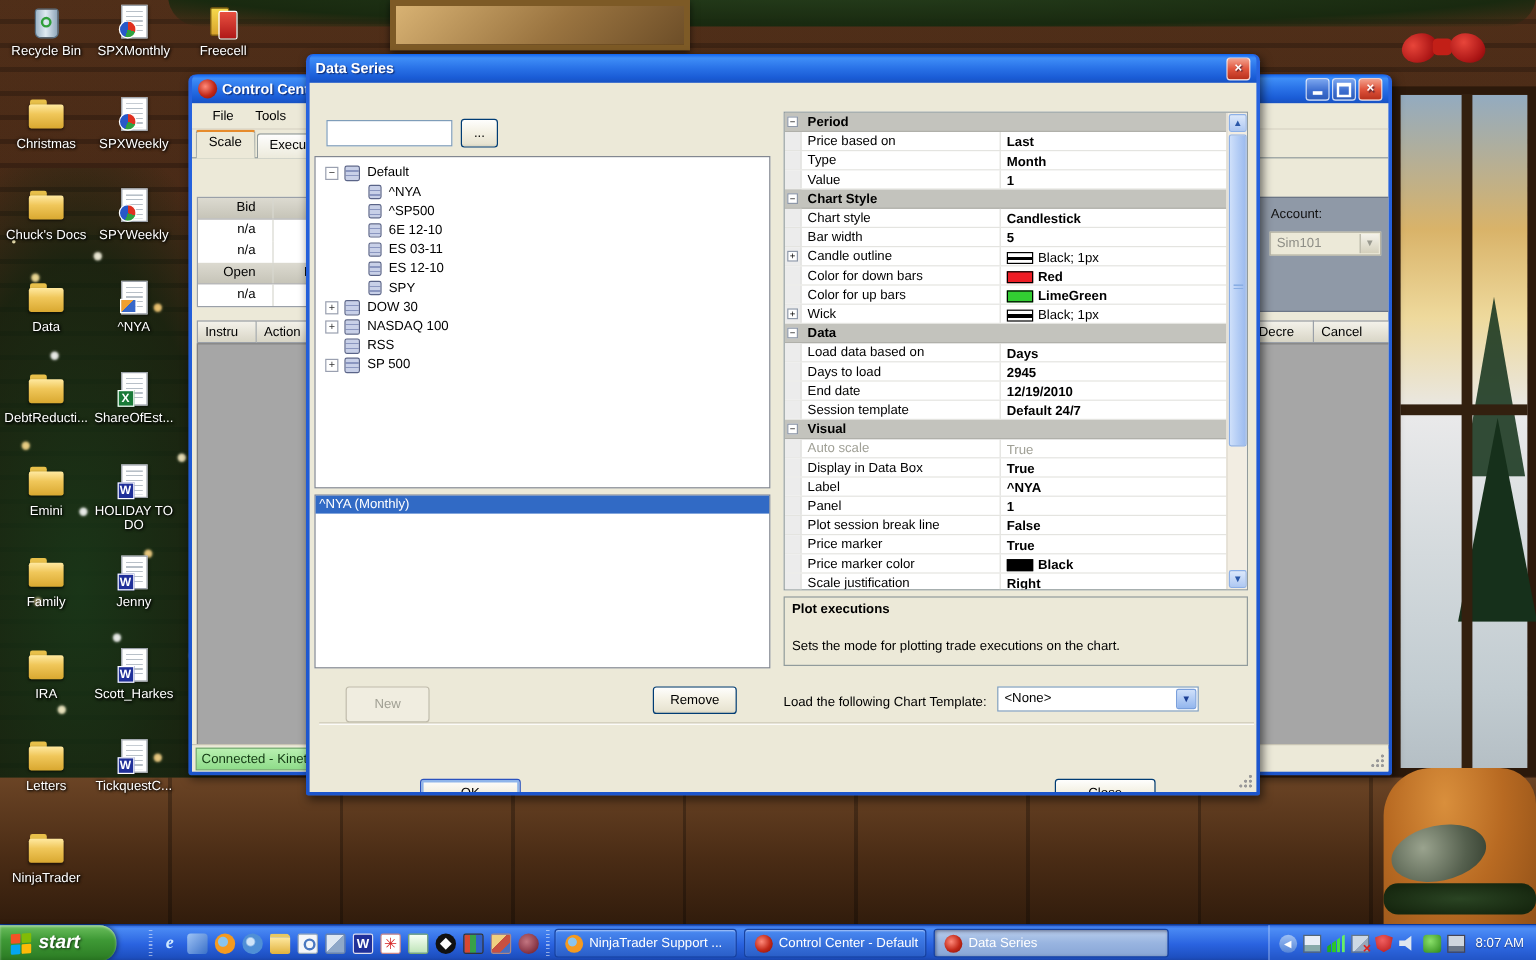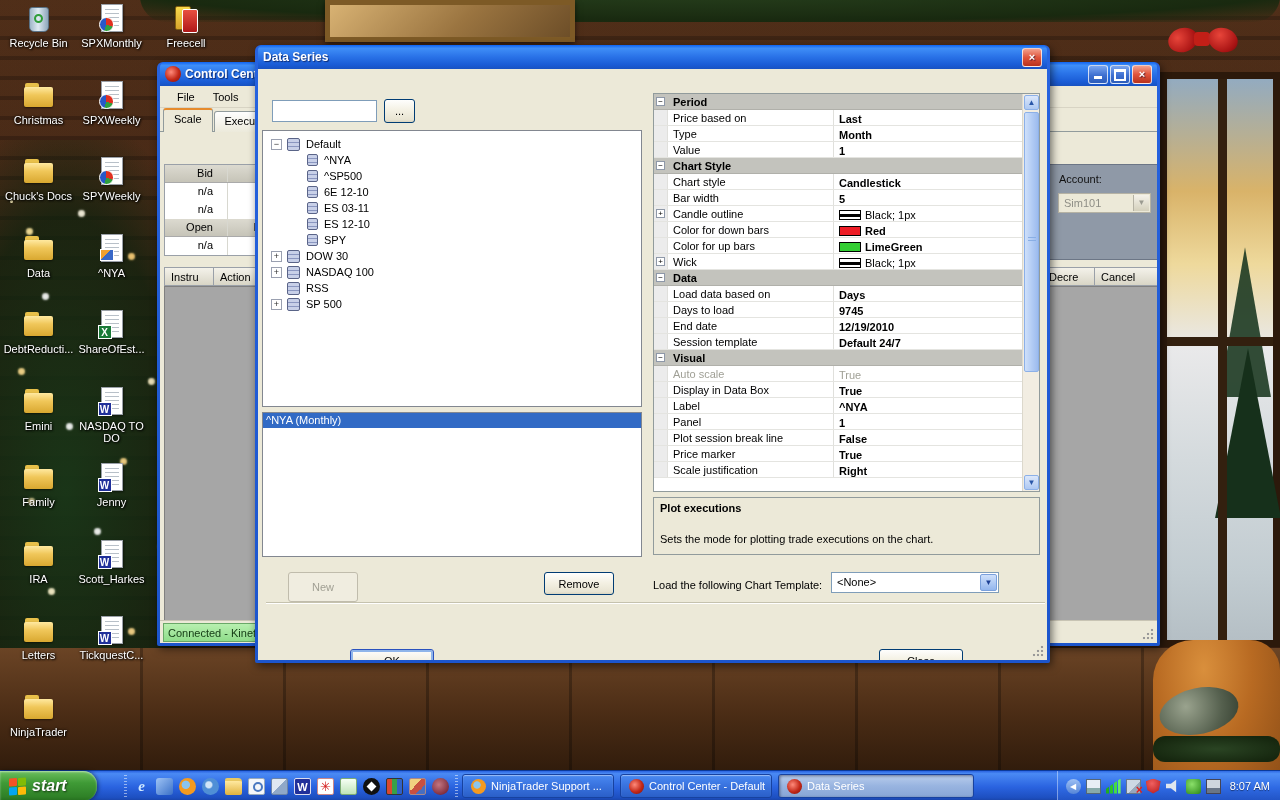--- a/index.html
+++ b/index.html
@@ -368,21 +368,21 @@
       </div>
     <div class="dlabel">ShareOfEst...</div>
   </div>
   <div class="dicon">
     <div class="ic">
         <div class="ic-page">
           <div class="lines"></div>
           <div class="badge badge-w">W</div>
         </div>
       </div>
-    <div class="dlabel">NASDAQ TO DO</div>
+    <div class="dlabel">HOLIDAY TO DO</div>
   </div>
   <div class="dicon">
     <div class="ic">
         <div class="ic-page">
           <div class="lines"></div>
           <div class="badge badge-w">W</div>
         </div>
       </div>
     <div class="dlabel">Jenny</div>
   </div>
@@ -645,21 +645,21 @@
           <div class="pg-gutter"></div>
           <div class="pg-label">Load data based on</div>
           <div class="pg-value">
               <span>Days</span>
             </div>
         </div>
         <div class="pg-row bold">
           <div class="pg-gutter"></div>
           <div class="pg-label">Days to load</div>
           <div class="pg-value">
-              <span>9745</span>
+              <span>2945</span>
             </div>
         </div>
         <div class="pg-row bold">
           <div class="pg-gutter"></div>
           <div class="pg-label">End date</div>
           <div class="pg-value">
               <span>12/19/2010</span>
             </div>
         </div>
         <div class="pg-row bold">
@@ -708,20 +708,28 @@
           <div class="pg-label">Plot session break line</div>
           <div class="pg-value">
               <span>False</span>
             </div>
         </div>
         <div class="pg-row bold">
           <div class="pg-gutter"></div>
           <div class="pg-label">Price marker</div>
           <div class="pg-value">
               <span>True</span>
+            </div>
+        </div>
+        <div class="pg-row bold">
+          <div class="pg-gutter"></div>
+          <div class="pg-label">Price marker color</div>
+          <div class="pg-value">
+              <span class="swatch" style="background:#000;"></span>
+              <span>Black</span>
             </div>
         </div>
         <div class="pg-row bold">
           <div class="pg-gutter"></div>
           <div class="pg-label">Scale justification</div>
           <div class="pg-value">
               <span>Right</span>
             </div>
         </div>
       </div>

